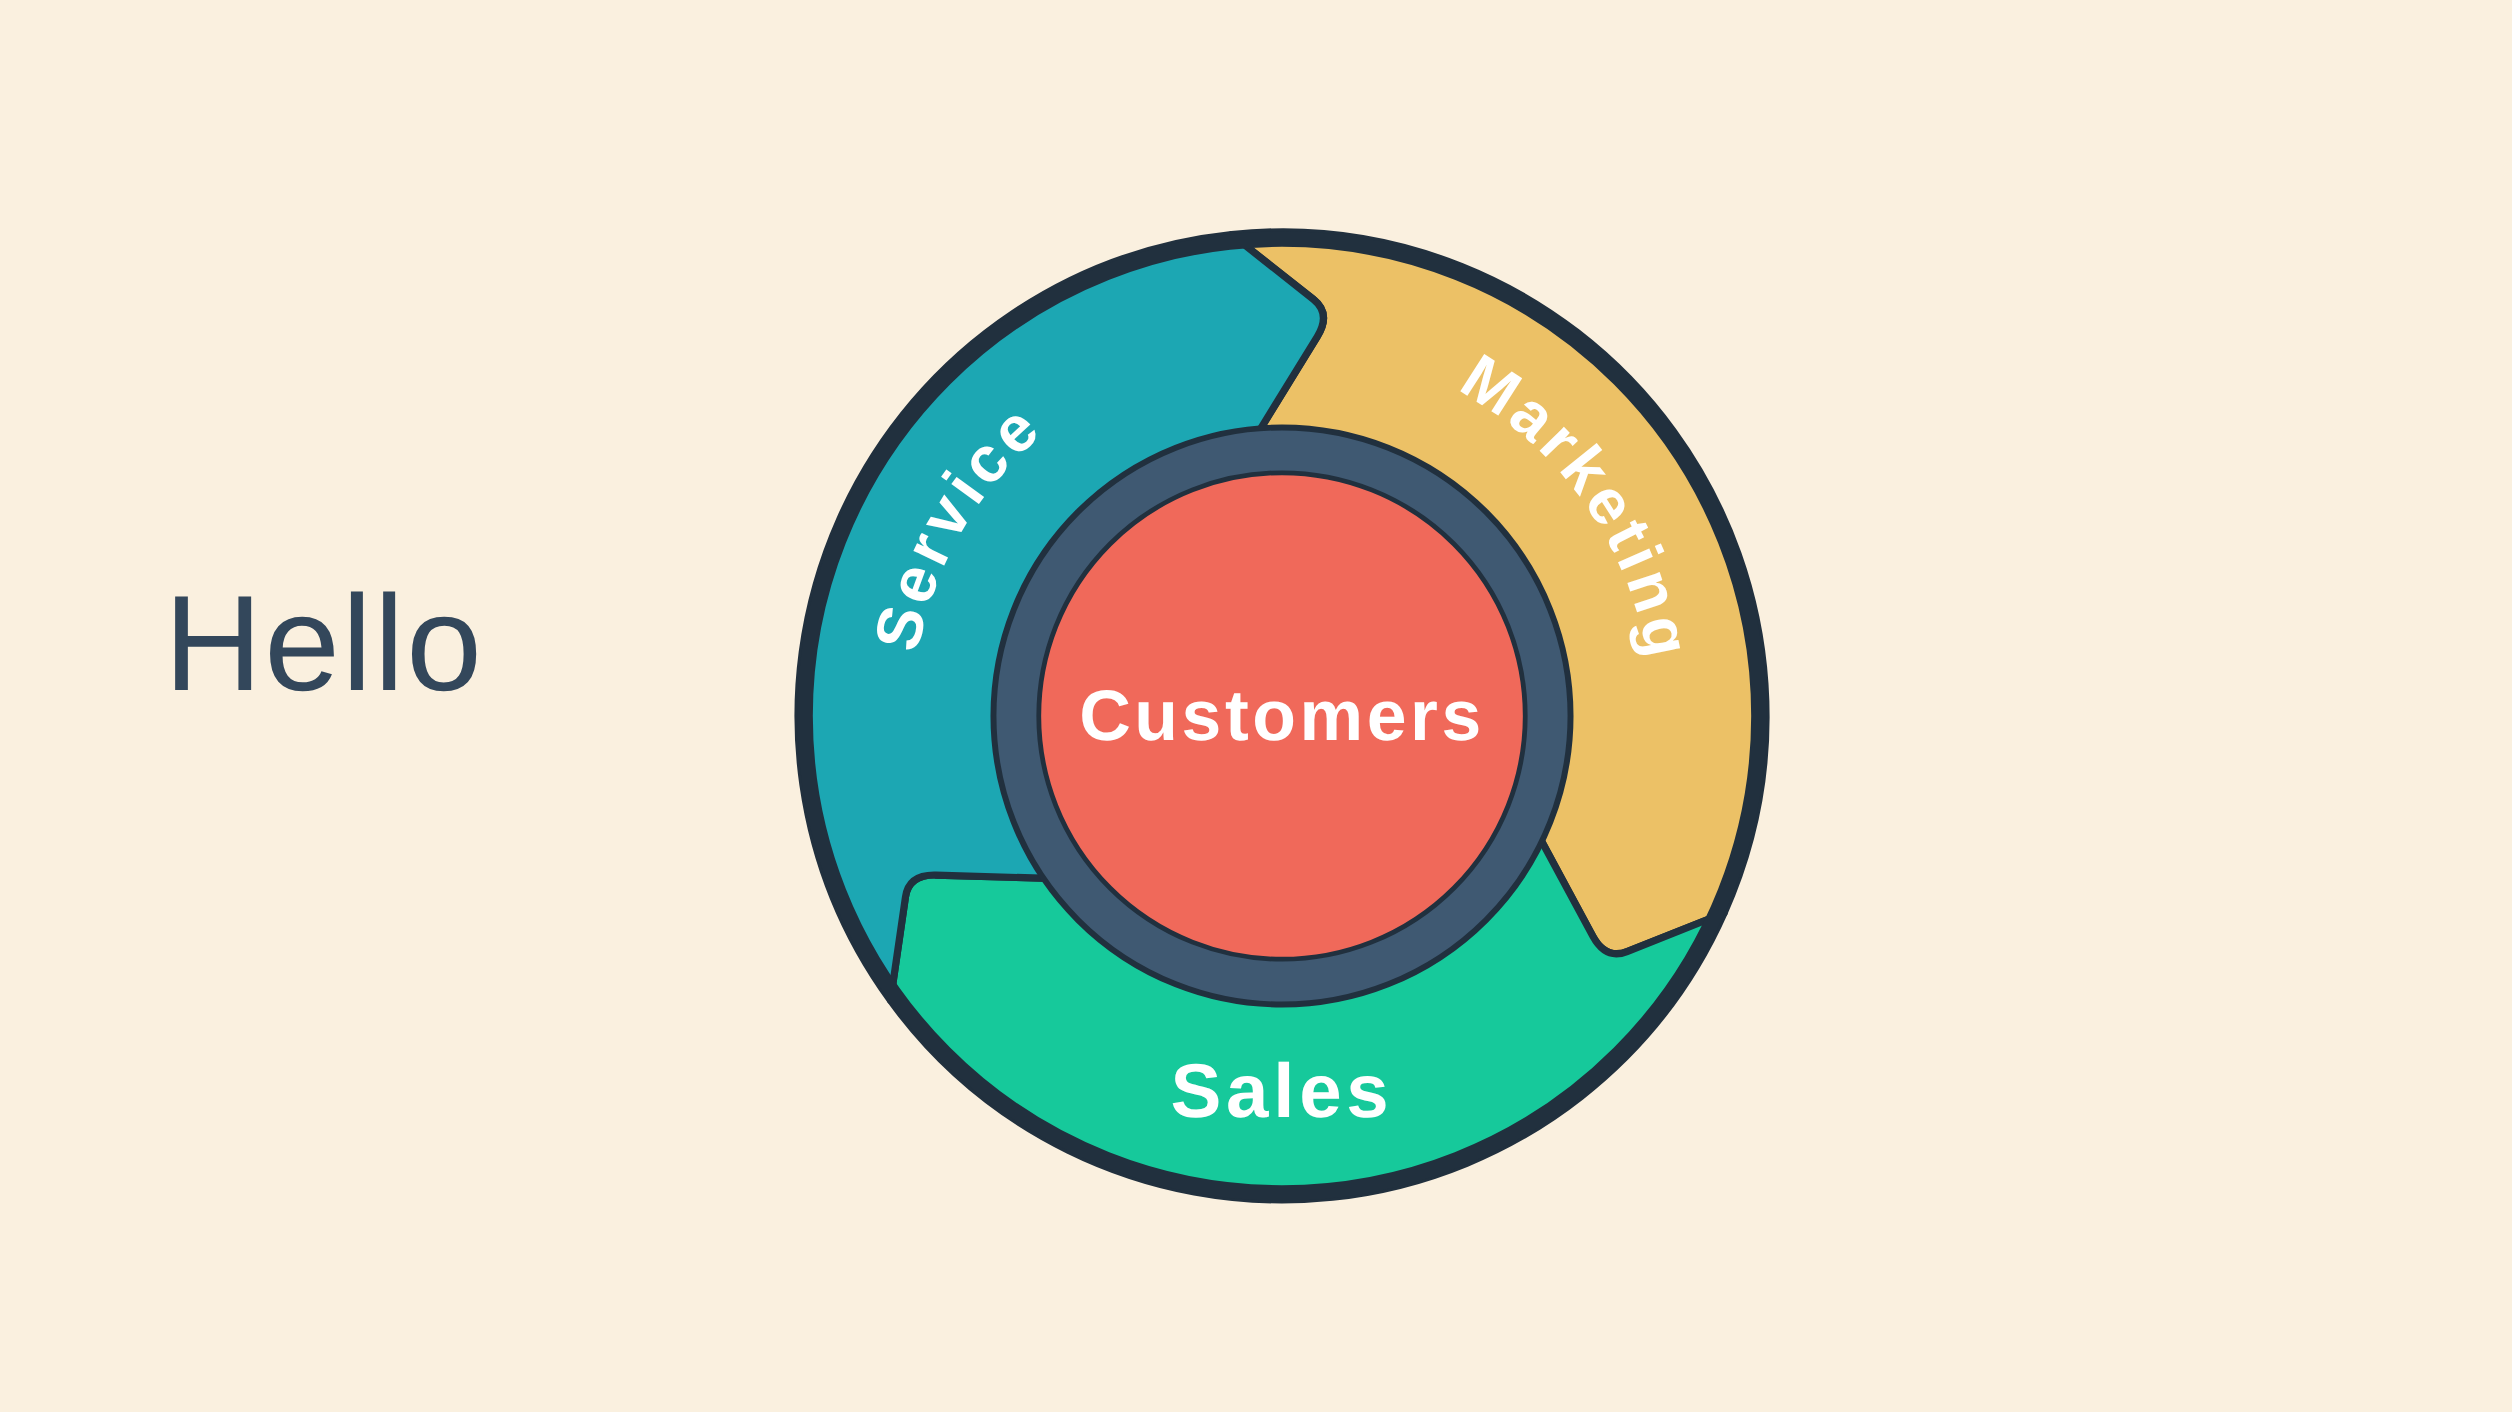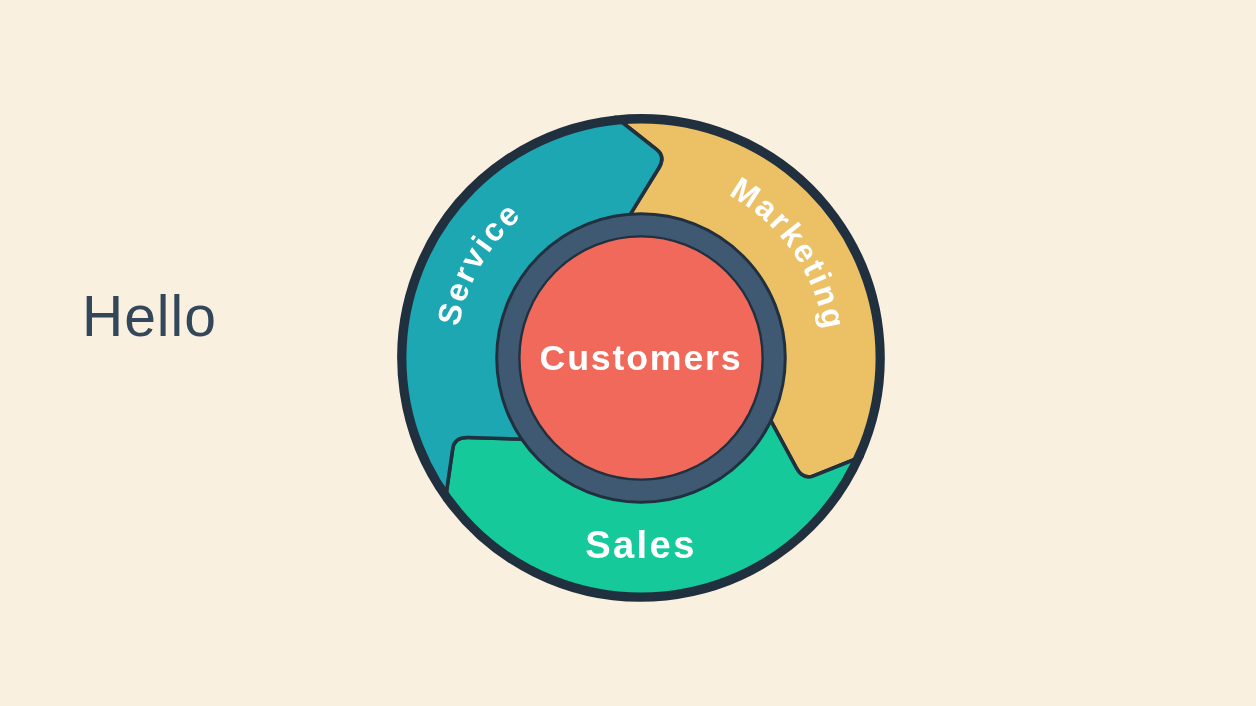--- a/index.html
+++ b/index.html
@@ -12,21 +12,21 @@
     position: relative;
     width: 1256px;
     height: 706px;
     background: #FAF0DF;
     overflow: hidden;
   }
   .greeting {
     position: absolute;
     left: 82px;
     top: 288px;
-    font-size: 57px;
+    font-size: 68px;
     font-weight: 400;
     color: #33475B;
     letter-spacing: 1px;
     line-height: 1;
     user-select: none;
   }
   .flywheel-svg {
     position: absolute;
     left: 331px;
     top: 48px;

